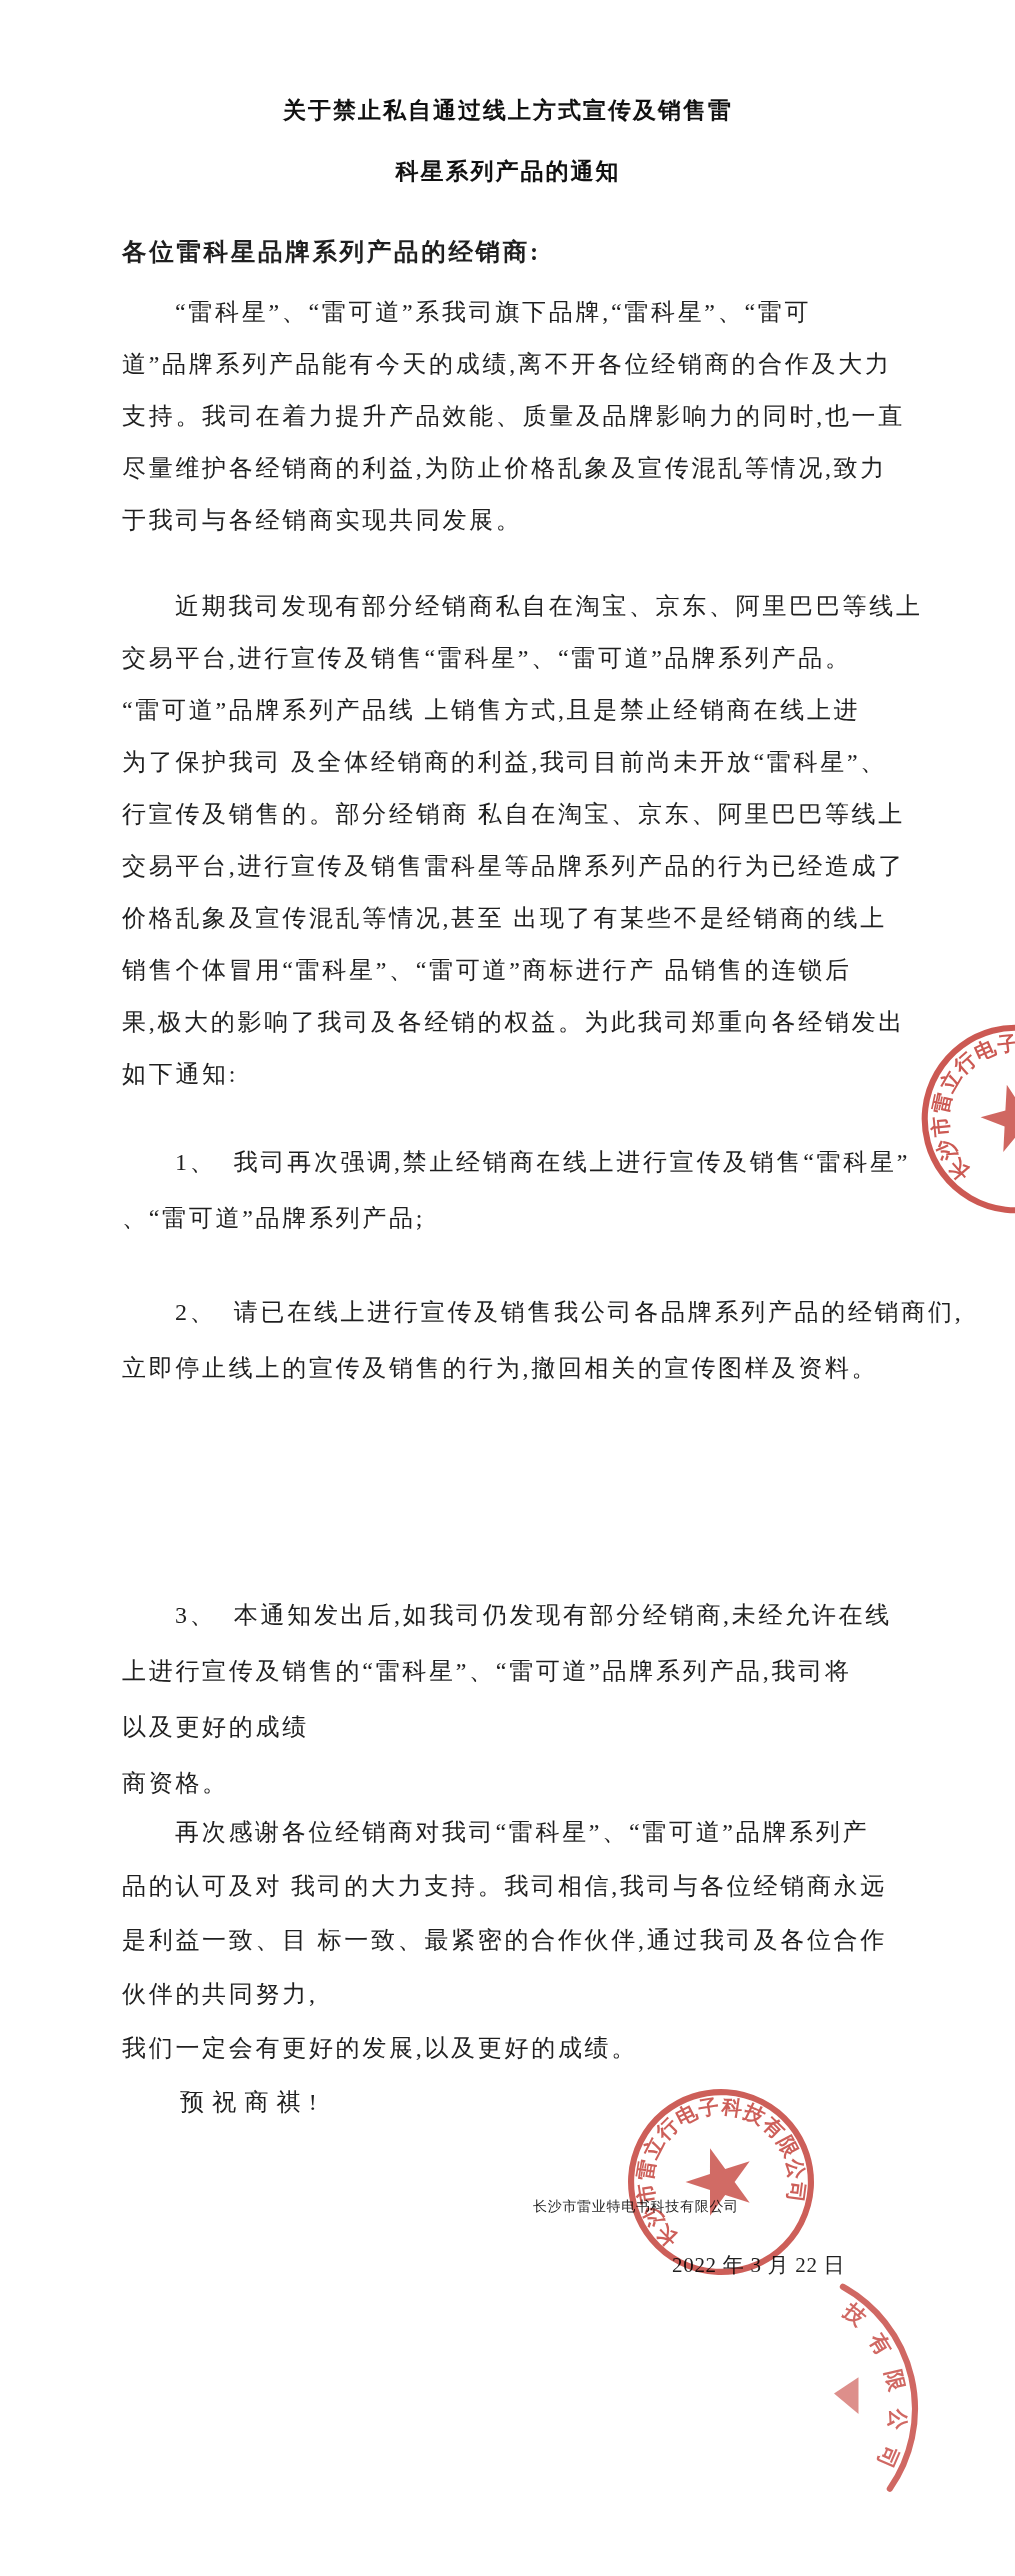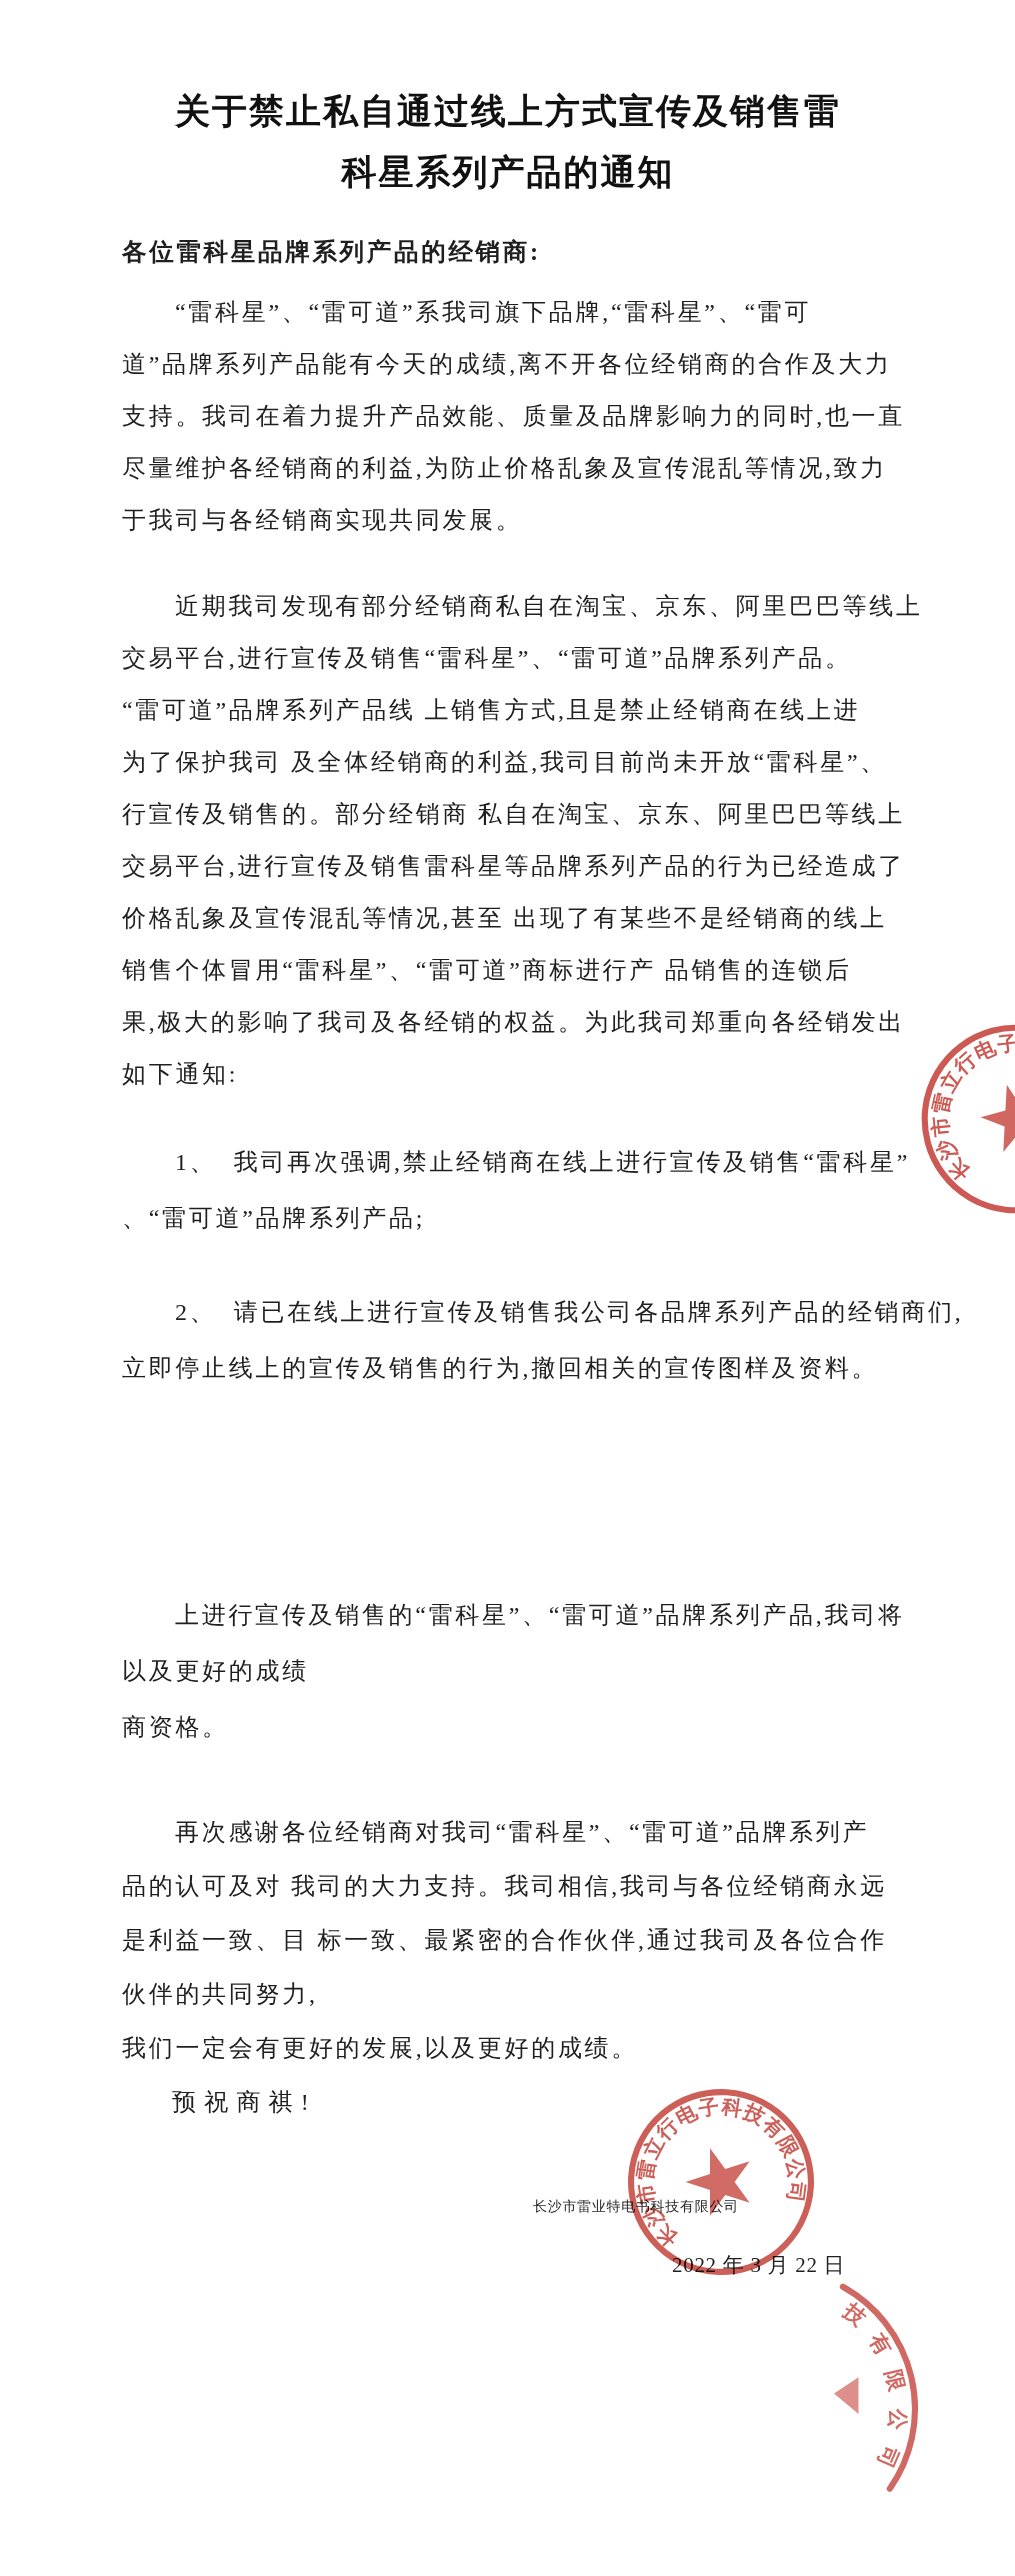--- a/index.html
+++ b/index.html
@@ -11,38 +11,38 @@
     overflow: hidden;
     font-family: "Liberation Serif", serif;
     color: #1f1f1f;
   }
   .abs { position: absolute; }
   .title {
     top: 80px; left: 0; width: 1016px;
     text-align: center;
     font-family: "Liberation Sans", sans-serif;
     font-weight: bold;
-    font-size: 35px;
+    font-size: 23px;
     letter-spacing: 2px;
     color: #111;
   }
   .title .line { height: 61px; line-height: 61px; }
   .textcol { left: 122px; width: 782px; font-size: 24px; letter-spacing: 2.7px; }
   .lh77 .line { height: 52px; line-height: 52px; white-space: pre; }
   .lh80 .line { height: 54px; line-height: 54px; white-space: pre; }
   .lh82 .line { height: 56px; line-height: 56px; white-space: pre; }
   .indent .line:first-child { text-indent: 53px; }
   .greeting { top: 225px; font-weight: bold; font-size: 24.5px; }
   .p1 { top: 286px; }
   .p2 { top: 580px; }
   .item1 { top: 1134px; }
   .item2 { top: 1284px; }
   .item3 { top: 1587px; }
   .closing { top: 1805px; }
-  .wish { top: 2075px; left: 172px; font-size: 24px; letter-spacing: 8.2px; }
+  .wish { top: 2075px; left: 180px; font-size: 24px; letter-spacing: 8.2px; }
   .company { top: 2180px; left: 533px; font-size: 14px; letter-spacing: 0.7px; }
   .date { top: 2238px; left: 672px; font-size: 21px; letter-spacing: 0.7px; }
   .stamp { mix-blend-mode: multiply; }
   .stamp text {
     font-family: "Liberation Sans", sans-serif;
     font-weight: bold;
   }
 </style>
 </head>
 <body>
@@ -83,20 +83,21 @@
       <div class="line">1、  我司再次强调,禁止经销商在线上进行宣传及销售“雷科星”</div>
       <div class="line">、“雷可道”品牌系列产品;</div>
     </div>
 
   <div class="abs textcol lh82 indent item2">
       <div class="line">2、  请已在线上进行宣传及销售我公司各品牌系列产品的经销商们,</div>
       <div class="line">立即停止线上的宣传及销售的行为,撤回相关的宣传图样及资料。</div>
     </div>
 
   <div class="abs textcol lh82 indent item3">
+      <div class="line">3、  本通知发出后,如我司仍发现有部分经销商,未经允许在线</div>
       <div class="line">上进行宣传及销售的“雷科星”、“雷可道”品牌系列产品,我司将</div>
       <div class="line">以及更好的成绩</div>
       <div class="line">商资格。</div>
     </div>
 
   <div class="abs textcol lh80 indent closing">
       <div class="line">再次感谢各位经销商对我司“雷科星”、“雷可道”品牌系列产</div>
       <div class="line">品的认可及对 我司的大力支持。我司相信,我司与各位经销商永远</div>
       <div class="line">是利益一致、目 标一致、最紧密的合作伙伴,通过我司及各位合作</div>
       <div class="line">伙伴的共同努力,</div>

